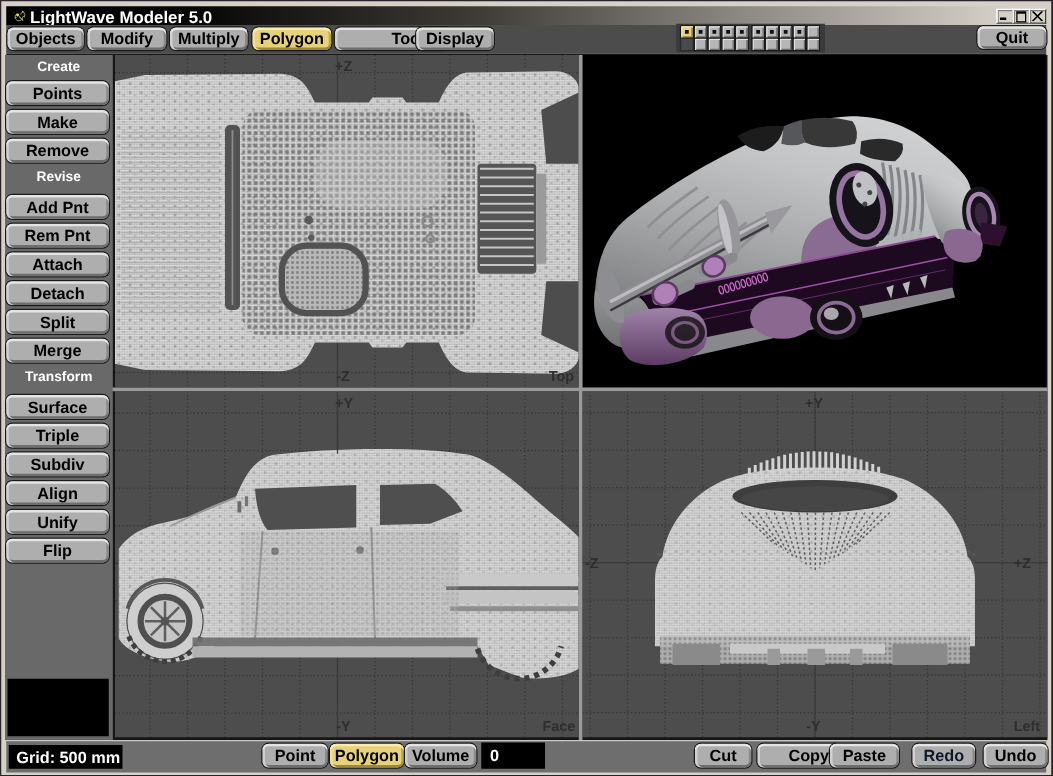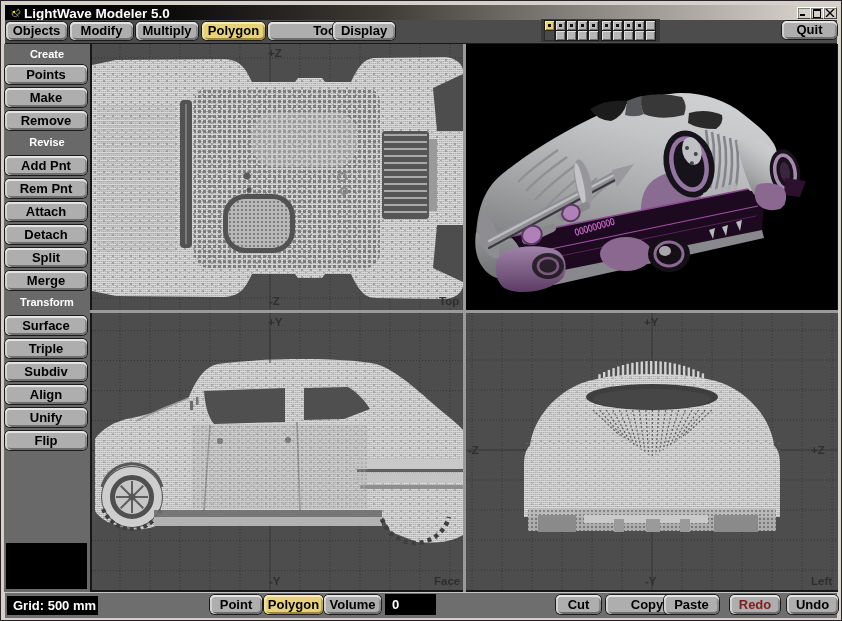--- a/index.html
+++ b/index.html
@@ -524,15 +524,15 @@
 <div style="position:absolute;left:90px;top:310px;width:748px;height:3px;background:#9a9a9a;"></div>
 <div id="bottombar"></div>
 <div class="blk" style="left:7px;top:596px;width:91px;height:19px;line-height:19px;"><span style="margin-left:6px;">Grid: 500 mm</span></div>
 <div class="b" style="left:210px;top:595px;width:52px;height:19px;line-height:19px;">Point</div>
 <div class="b by" style="left:264px;top:595px;width:59px;height:19px;line-height:19px;">Polygon</div>
 <div class="b" style="left:324px;top:595px;width:57px;height:19px;line-height:19px;">Volume</div>
 <div class="blk" style="left:385px;top:594px;width:51px;height:21px;line-height:21px;"><span style="margin-left:7px;">0</span></div>
 <div class="b" style="left:556px;top:595px;width:45px;height:19px;line-height:19px;">Cut</div>
 <div class="b" style="left:606px;top:595px;width:52px;height:19px;line-height:19px;padding-left:15px;">Copy</div>
 <div class="b" style="left:664px;top:595px;width:55px;height:19px;line-height:19px;">Paste</div>
-<div class="b" style="left:730px;top:595px;width:50px;height:19px;line-height:19px;color:#7f1d1d;">Redo</div>
+<div class="b" style="left:730px;top:595px;width:50px;height:19px;line-height:19px;color:#0f172a;">Redo</div>
 <div class="b" style="left:787px;top:595px;width:51px;height:19px;line-height:19px;">Undo</div>
 </div>
 
 </body></html>

